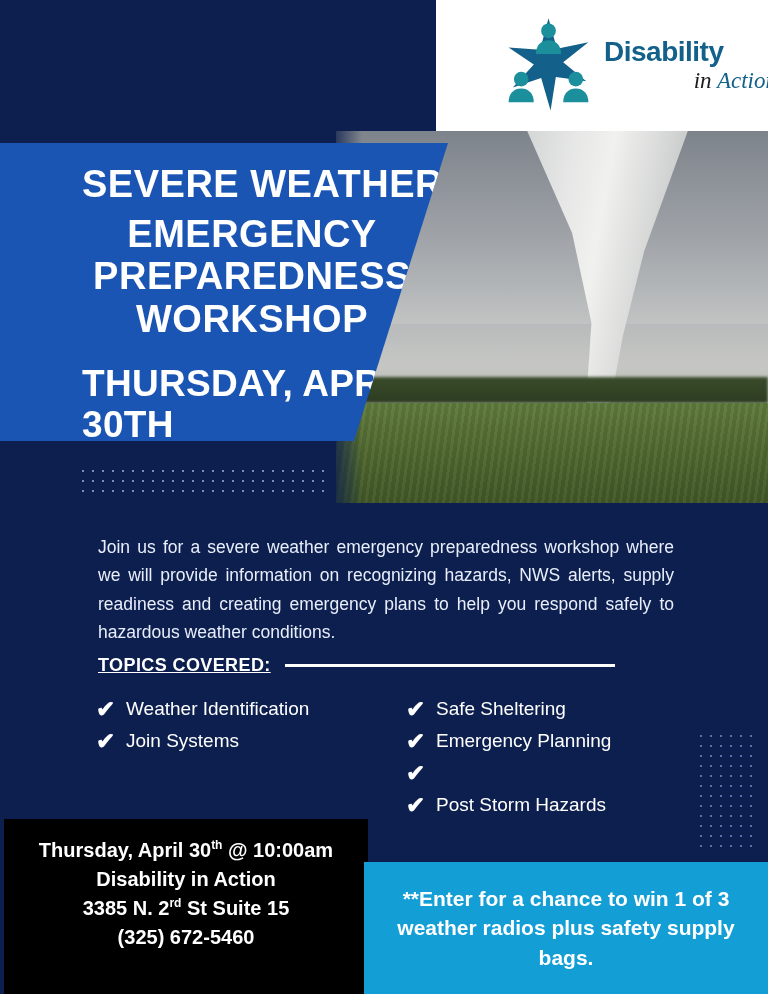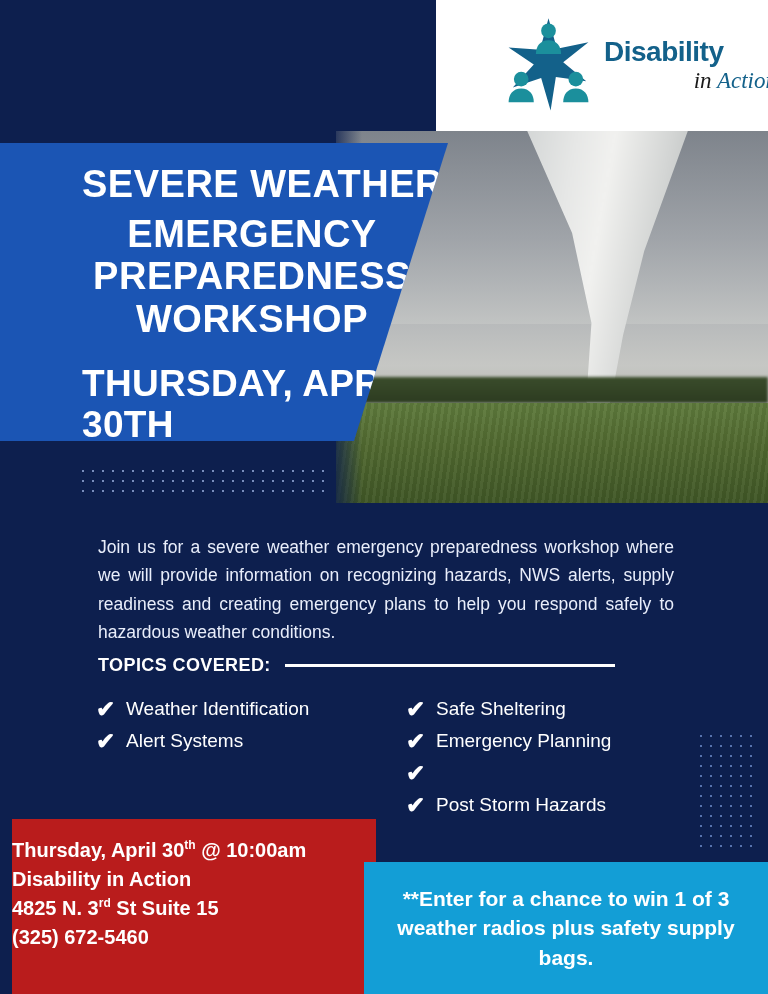--- a/index.html
+++ b/index.html
@@ -237,20 +237,21 @@
     width: 600px;
     display: flex;
     align-items: center;
   }
   .topics-head .label {
     color: #ffffff;
     font-weight: bold;
     font-size: 18px;
     letter-spacing: .4px;
     white-space: nowrap;
+    text-decoration: underline;
   }
   .topics-head .rule {
     margin-left: 14px;
     height: 3px;
     background: #ffffff;
     flex: 1;
     max-width: 330px;
   }
   .topics {
     position: absolute;
@@ -274,26 +275,27 @@
     font-size: 23px;
     font-weight: bold;
     color: #ffffff;
     line-height: 1;
   }
   .col.right .topic-item { padding-left: 10px; }
 
   
   .contact {
     position: absolute;
-    left: 12px;
+    left: 4px;
     top: 819px;
     width: 364px;
     height: 175px;
-    background: #b91c1c;
-    color: #ffffff;
+    background: #000000;
+    color: #ffffff;
+    text-align: center;
     padding-top: 17px;
     box-sizing: border-box;
   }
   .contact div {
     font-weight: bold;
     font-size: 20px;
     line-height: 1.45;
   }
   .contact sup {
     font-size: 12px;
@@ -375,21 +377,21 @@
   </div>
 
   <div class="topics">
     <div class="col left">
       <div class="topic-item">
         <span class="check">✔</span>
         <span>Weather Identification</span>
       </div>
       <div class="topic-item">
         <span class="check">✔</span>
-        <span>Alert Systems</span>
+        <span>Join Systems</span>
       </div>
     </div>
     <div class="col right">
       <div class="topic-item">
         <span class="check">✔</span>
         <span>Safe Sheltering</span>
       </div>
       <div class="topic-item">
         <span class="check">✔</span>
         <span>Emergency Planning</span>
@@ -400,19 +402,19 @@
       <div class="topic-item">
         <span class="check">✔</span>
         <span>Post Storm Hazards</span>
       </div>
     </div>
   </div>
 
   <div class="contact">
     <div><span>Thursday, April 30</span><sup>th</sup><span>  @  10:00am</span></div>
     <div>Disability in Action</div>
-    <div><span>4825 N. 3</span><sup>rd</sup><span> St  Suite 15</span></div>
+    <div><span>3385 N. 2</span><sup>rd</sup><span> St  Suite 15</span></div>
     <div>(325) 672-5460</div>
   </div>
 
   <div class="prize">**Enter for a chance to win 1 of 3 weather radios plus safety supply bags.</div>
 
 </div>
 
 </body></html>

